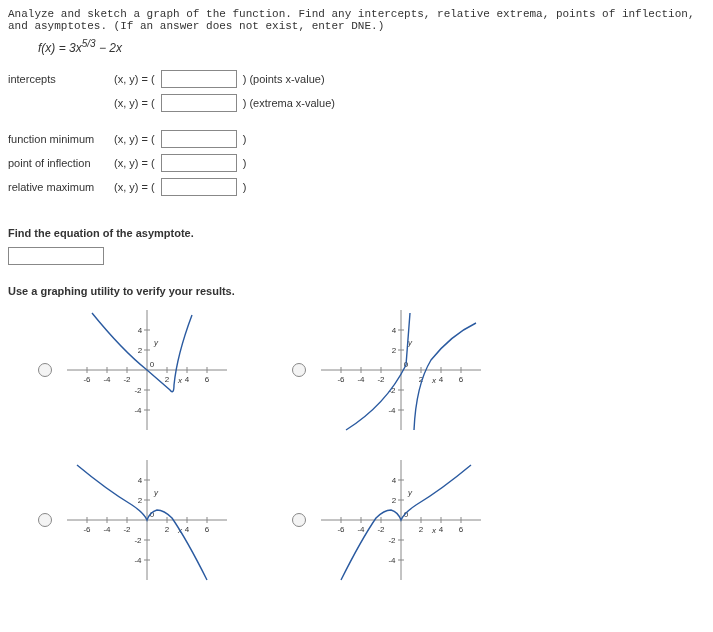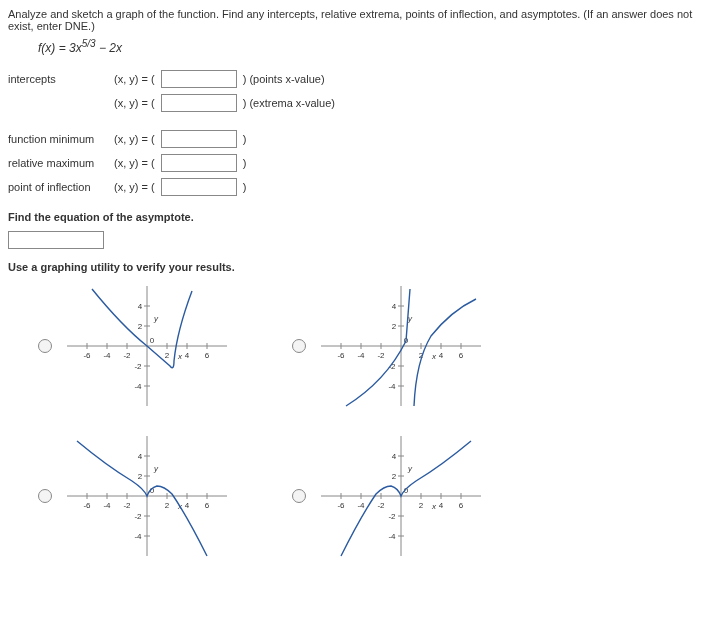--- a/index.html
+++ b/index.html
@@ -4,29 +4,30 @@
 <style>
   body {
     font-family: Arial, sans-serif;
     font-size: 11px;
     color: #333;
     margin: 8px;
     background: #fff;
   }
   .question-text {
     margin-bottom: 6px;
+    font-family: Liberation Mono, monospace;
   }
   .formula {
     font-style: italic;
     margin: 4px 0 12px 30px;
     font-size: 12px;
   }
   .input-table {
     border-collapse: collapse;
-    margin-bottom: 12px;
+    margin-bottom: 28px;
   }
   .input-table td {
     padding: 3px 6px 3px 0;
     vertical-align: middle;
     font-size: 11px;
   }
   .label-col { width: 100px; }
   .xy { }
   input.blank {
     border: 1px solid #888;
@@ -98,38 +99,38 @@
   <tr>
         <td colspan="4" style="height:6px"></td>
       </tr>
   <tr>
     <td class="label-col">function minimum</td>
     <td><span class="xy">(x, y) = (</span></td>
     <td><input class="blank" type="text" style=""></td>
     <td><span>)</span></td>
   </tr>
   <tr>
+    <td class="label-col">point of inflection</td>
+    <td><span class="xy">(x, y) = (</span></td>
+    <td><input class="blank" type="text" style=""></td>
+    <td><span>)</span></td>
+  </tr>
+  <tr>
     <td class="label-col">relative maximum</td>
-    <td><span class="xy">(x, y) = (</span></td>
-    <td><input class="blank" type="text" style=""></td>
-    <td><span>)</span></td>
-  </tr>
-  <tr>
-    <td class="label-col">point of inflection</td>
     <td><span class="xy">(x, y) = (</span></td>
     <td><input class="blank" type="text" style=""></td>
     <td><span>)</span></td>
   </tr>
 </tbody>
   </table>
 
 <div class="section-text">Find the equation of the asymptote.</div>
 <input class="wide-blank" type="text" style="">
 
-<div class="section-text" style="margin-top:12px">Use a graphing utility to verify your results.</div>
+<div class="section-text" style="margin-top:20px">Use a graphing utility to verify your results.</div>
 
 
 <div class="graphs-row">
   <div class="graph-option">
     <div class="radio-dot"></div>
     <svg class="graph" width="170" height="130" viewBox="0 0 170 130">
       <g stroke="#888" stroke-width="1">
         <line x1="5" y1="65" x2="165" y2="65"></line>
         <line x1="85" y1="5" x2="85" y2="125"></line>
       </g>

